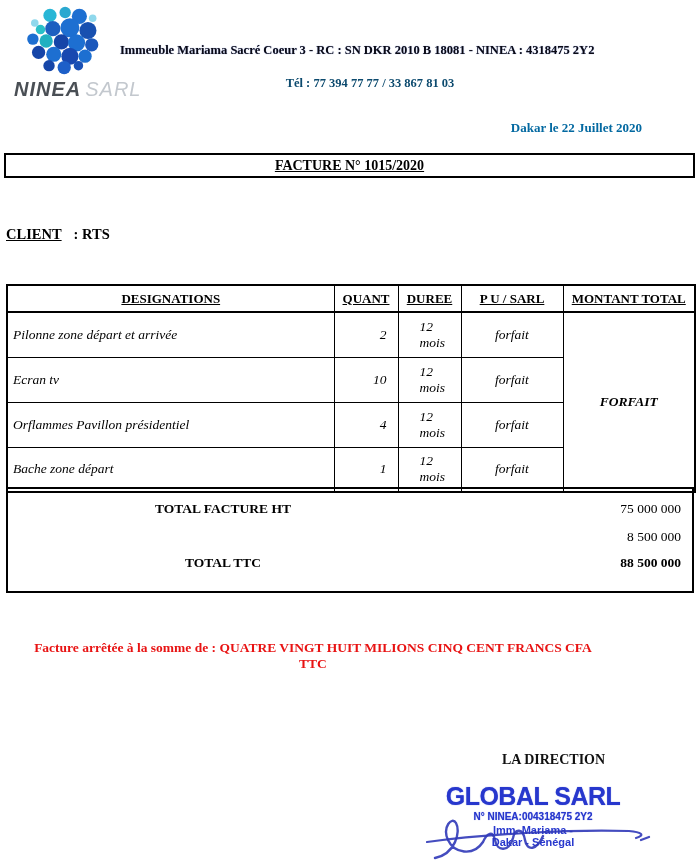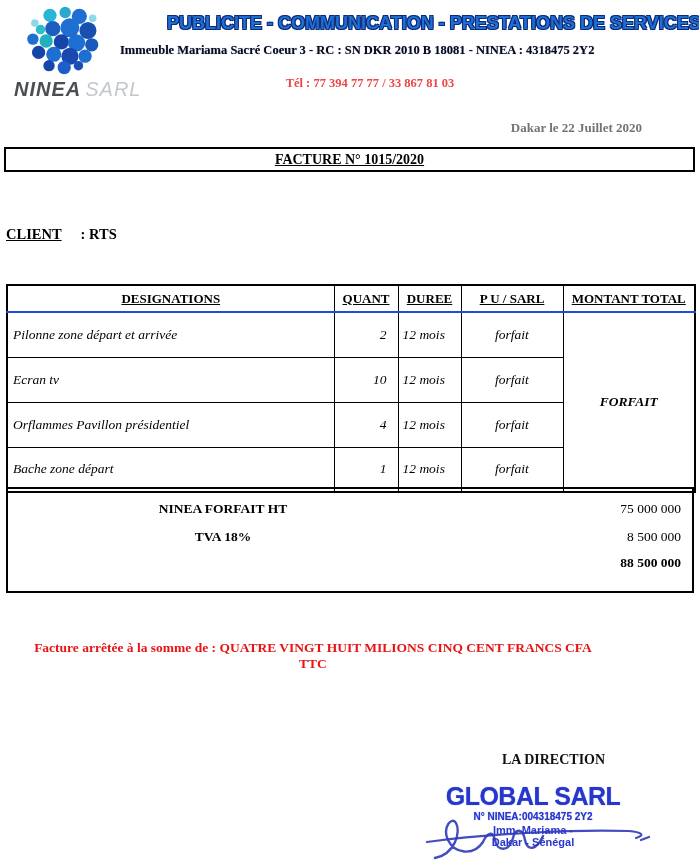--- a/index.html
+++ b/index.html
@@ -15,42 +15,42 @@
   .logo-text .suffix { color:#c3c8ce; font-weight:normal; margin-left:4px; }
 
   .header-title { position:absolute; left:167px; top:13px; width:482px; text-align:center;
                   font-family:"Liberation Sans", sans-serif; font-weight:bold; font-size:18px;
                   color:#1e6fd4; white-space:nowrap;
                   text-shadow:1px 1px 0 #0d2a78, -1px -1px 0 #0d2a78, 1px -1px 0 #0d2a78, -1px 1px 0 #0d2a78; }
   .header-address { position:absolute; left:120px; top:43px; width:450px; text-align:center;
                     font-weight:bold; font-size:12.5px; color:#0b0b14; white-space:nowrap;
                     text-shadow:0 0 1px rgba(40,70,190,.55); }
   .header-phone { position:absolute; left:240px; top:76px; width:260px; text-align:center;
-                  font-weight:bold; font-size:12.5px; color:#ef4444; white-space:nowrap; }
+                  font-weight:bold; font-size:12.5px; color:#0c4a6e; white-space:nowrap; }
 
   
-  .date-line { position:absolute; right:57px; top:120px; font-weight:bold; font-size:13px; color:#737373; }
-  .invoice-box { position:absolute; left:4px; top:147px; width:691px; height:25px;
+  .date-line { position:absolute; right:57px; top:120px; font-weight:bold; font-size:13px; color:#0369a1; }
+  .invoice-box { position:absolute; left:4px; top:153px; width:691px; height:25px;
                  border:2px solid #000; display:flex; align-items:center; justify-content:center; }
   .invoice-box span { font-weight:bold; font-size:14px; text-decoration:underline; }
   .client-line { position:absolute; left:6px; top:226px; font-weight:bold; font-size:14.5px; }
   .client-line .lbl { text-decoration:underline; }
-  .client-line .rest { margin-left:19px; }
+  .client-line .rest { margin-left:12px; }
 
   
   table.items { position:absolute; left:6px; top:284px; width:688px; border-collapse:collapse;
                 table-layout:fixed; font-size:13px; color:#000; }
   table.items, table.items th, table.items td { border:1.5px solid #000; }
   table.items { border:2px solid #000; }
   table.items th { height:27px; font-size:13px; font-weight:bold; text-decoration:underline;
-                   text-align:center; vertical-align:middle; border-bottom:2px solid #1d4ed8; }
+                   text-align:center; vertical-align:middle; border-bottom:2px solid #000000; }
   table.items td { height:45px; vertical-align:middle; font-size:13.5px;font-style:italic; }
   td.c-designation { text-align:left; padding-left:5px; }
   td.c-quant { text-align:right; padding-right:11px; }
-  td.c-duree { text-align:left; padding-left:4px; }
+  td.c-duree { text-align:left; padding-left:21px; }
   td.c-pu { text-align:center; }
   td.c-merged { text-align:center; font-weight:bold; font-size:14px; }
 
   
   .totals-box { position:absolute; left:6px; top:487px; width:688px; height:106px; border:2px solid #000; }
   .totals-row { position:absolute; left:0; width:100%; height:18px; }
   .totals-row .t-label { position:absolute; left:0; width:430px; text-align:center;
                          font-weight:bold; font-size:13.5px; }
   .totals-row .t-value { position:absolute; right:11px; font-size:13.5px; }
   .totals-row.bold-value .t-value { font-weight:bold; }
@@ -99,21 +99,20 @@
       <circle cx="68" cy="55" r="7" fill="#1d6fd1"></circle>
       <circle cx="30" cy="65" r="6" fill="#1646a8"></circle>
       <circle cx="46" cy="67" r="7" fill="#1d5fc8"></circle>
       <circle cx="61" cy="65" r="5" fill="#1a50b5"></circle>
     </svg>
     <div class="logo-text">
       <span class="brand">NINEA</span><span class="suffix">SARL</span>
     </div>
   </div>
 
-  <div class="header-title">PUBLICITE - COMMUNICATION - PRESTATIONS DE SERVICES</div>
   <div class="header-address">Immeuble Mariama  Sacré Coeur 3 - RC : SN DKR 2010 B 18081 - NINEA : 4318475 2Y2</div>
   <div class="header-phone">Tél : 77 394 77 77 / 33 867 81 03</div>
 
   <div class="date-line">Dakar le 22 Juillet 2020</div>
   <div class="invoice-box">
     <span>FACTURE N° 1015/2020</span>
   </div>
 
   <div class="client-line">
     <span class="lbl">CLIENT</span><span class="rest">: RTS</span>
@@ -160,28 +159,28 @@
         <td class="c-designation">Bache zone départ</td>
         <td class="c-quant">1</td>
         <td class="c-duree">12 mois</td>
         <td class="c-pu">forfait</td>
       </tr>
     </tbody>
   </table>
 
   <div class="totals-box">
     <div class="totals-row tr-0">
-      <span class="t-label">NINEA FORFAIT HT</span>
+      <span class="t-label">TOTAL FACTURE HT</span>
       <span class="t-value">75 000 000</span>
     </div>
     <div class="totals-row tr-1">
-      <span class="t-label">TVA 18%</span>
       <span class="t-value">8 500 000</span>
     </div>
     <div class="totals-row tr-2 bold-value">
+      <span class="t-label">TOTAL TTC</span>
       <span class="t-value">88 500 000</span>
     </div>
   </div>
 
   <div class="amount-words">Facture arrêtée à la somme de : QUATRE VINGT HUIT MILIONS CINQ CENT FRANCS CFA TTC</div>
 
   <div class="direction">LA DIRECTION</div>
 
   <div class="stamp">
     <div class="company">GLOBAL SARL</div>

